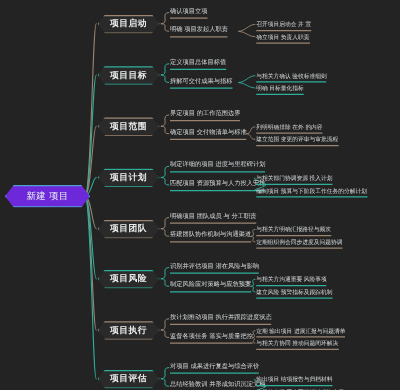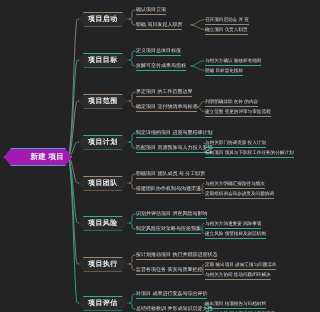--- a/index.html
+++ b/index.html
@@ -9,29 +9,29 @@
     background:#232323;
     font-family:"Liberation Sans","DejaVu Sans",sans-serif;
     overflow:hidden;
   }
   #canvas{position:relative;width:300px;height:312px;}
   svg.wires{position:absolute;left:0;top:0;width:300px;height:312px;pointer-events:none;}
 
   
   .root{
     position:absolute;
-    display:flex;align-items:center;justify-content:flex-end;
+    display:flex;align-items:center;justify-content:center;
     box-sizing:border-box;
     padding:3px 7px;
     color:#e8eef2;
     font-size:7.5px;
-    font-weight:bold;
+    font-weight:normal;
     letter-spacing:0.3px;
     white-space:nowrap;
-    background:#a21caf;
+    background:#6d28d9;
     border:1.2px solid #4f9fd6;
     clip-path:polygon(7px 0,calc(100% - 7px) 0,100% 50%,calc(100% - 7px) 100%,7px 100%,0 50%);
   }
 
   
   .branch{
     position:absolute;
     display:flex;align-items:center;justify-content:center;
     box-sizing:border-box;
     padding:2.5px 9px;

